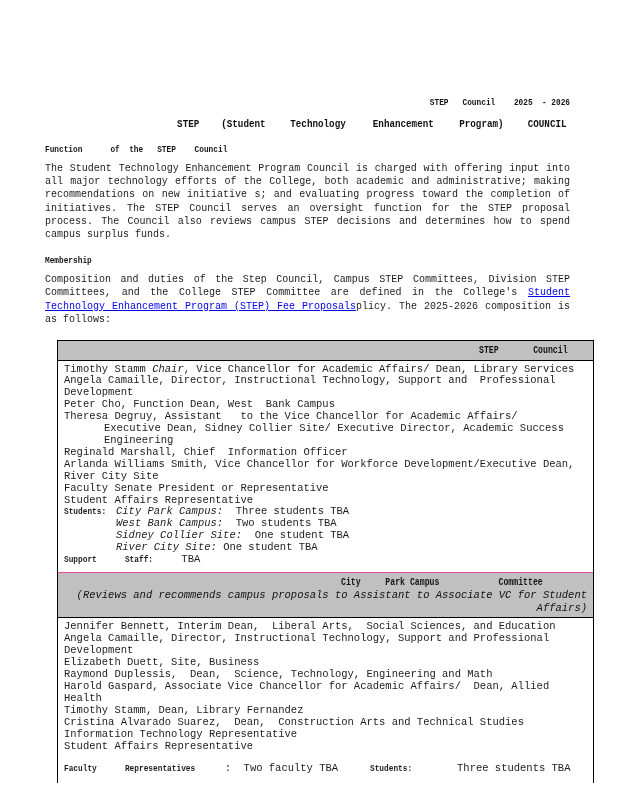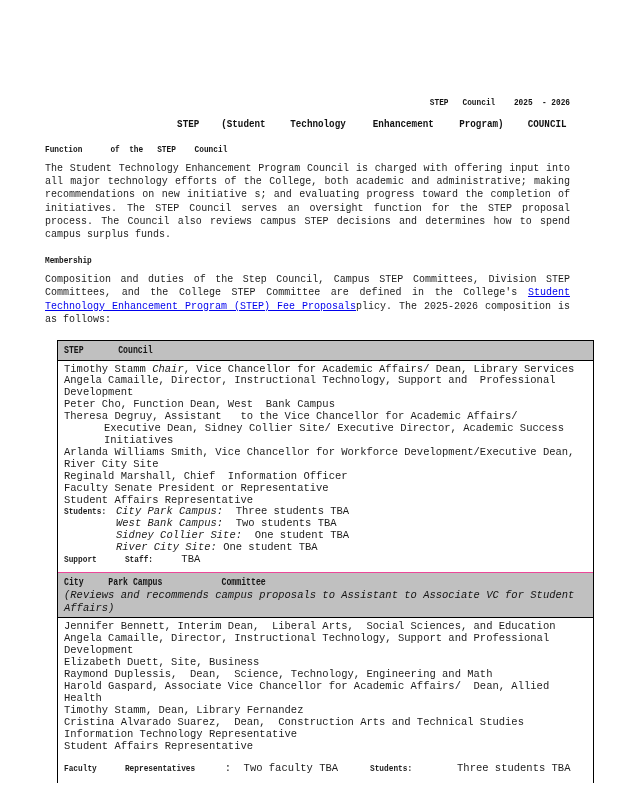--- a/index.html
+++ b/index.html
@@ -30,21 +30,21 @@
     margin:7px 48px 0 45px;font-size:10px;line-height:13.2px;
     text-align:justify;color:#1c1c1c;
   }
   .para .link{color:#0000ee;text-decoration:underline;cursor:pointer;}
   .mtable{
     margin:14px 0 0 57px;width:537px;box-sizing:border-box;
     border:1px solid #000;border-bottom:none;background:#fff;
   }
   .thead{
     background:#c0c0c0;border-bottom:1px solid #000;
-    padding:2px 6px 2px;line-height:12.5px;
+    padding:2px 6px 2px;line-height:12.5px;text-align:right;
   }
   .thead .nb{font-size:10px;}
   .thead.second{border-top:1px solid #ec4899;}
   .subhead{font-style:italic;font-size:10.5px;line-height:13px;color:#111;}
   .rows{padding:3px 6px 0;}
   .tsec0 .rows{padding-bottom:6px;}
   .tsec1 .rows{padding-bottom:8px;}
   .trow{font-size:10.5px;line-height:11.9px;white-space:pre-wrap;}
   .trow.spacer{height:11px;}
   .trow.ind1{padding-left:40px;}
@@ -85,23 +85,23 @@
   <p class="para"><span>Composition and duties of the Step Council, Campus STEP Committees,  Division STEP Committees,  and the College STEP Committee  are defined in the College's </span><a class="link" style="color: rgb(0, 0, 238);">Student Technology Enhancement Program (STEP) Fee Proposals</a><span>plicy.  The 2025-2026 composition is as follows:</span></p>
 
   <div class="mtable">
     <div class="tsec tsec0">
       <div class="thead"><span class="nb">STEP       Council</span></div>
       <div class="rows">
           <div class="trow"><span>Timothy Stamm </span><span class="seg-i">Chair</span><span>, Vice Chancellor for Academic Affairs/ Dean, Library Services</span></div>
           <div class="trow"><span>Angela Camaille, Director, Instructional Technology, Support and  Professional Development</span></div>
           <div class="trow"><span>Peter Cho, Function Dean, West  Bank Campus</span></div>
           <div class="trow"><span>Theresa Degruy, Assistant   to the Vice Chancellor for Academic Affairs/</span></div>
-          <div class="trow ind1"><span>Executive Dean, Sidney Collier Site/ Executive Director, Academic Success  Initiatives</span></div>
+          <div class="trow ind1"><span>Executive Dean, Sidney Collier Site/ Executive Director, Academic Success  Engineering</span></div>
+          <div class="trow"><span>Reginald Marshall, Chief  Information Officer</span></div>
           <div class="trow"><span>Arlanda Williams Smith, Vice Chancellor for Workforce Development/Executive Dean, River City Site</span></div>
-          <div class="trow"><span>Reginald Marshall, Chief  Information Officer</span></div>
           <div class="trow"><span>Faculty Senate President or Representative</span></div>
           <div class="trow"><span>Student Affairs Representative</span></div>
           <div class="trow"><span class="seg-nl">Students:</span><span class="seg-i">City Park Campus:</span><span>  Three students TBA</span></div>
           <div class="trow ind2"><span class="seg-i">West Bank Campus:</span><span>  Two students TBA</span></div>
           <div class="trow ind2"><span class="seg-i">Sidney Collier Site:</span><span>  One student TBA</span></div>
           <div class="trow ind2"><span class="seg-i">River City Site:</span><span> One student TBA</span></div>
           <div class="trow"><span class="seg-n">Support      Staff:</span><span>  TBA</span></div>
         </div>
     </div>
     <div class="tsec tsec1">

